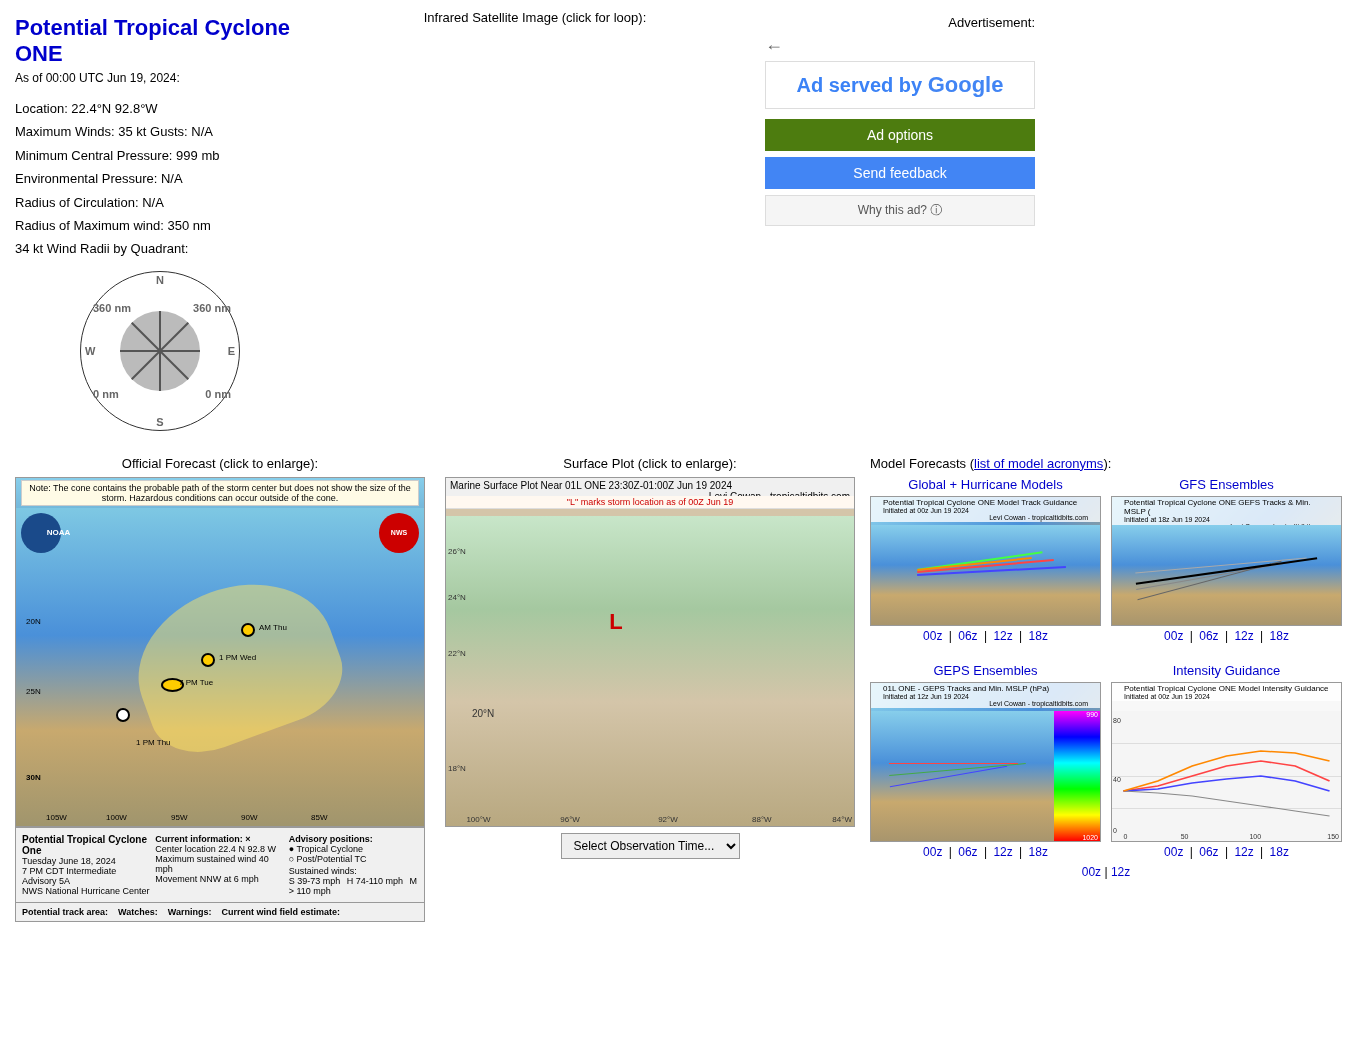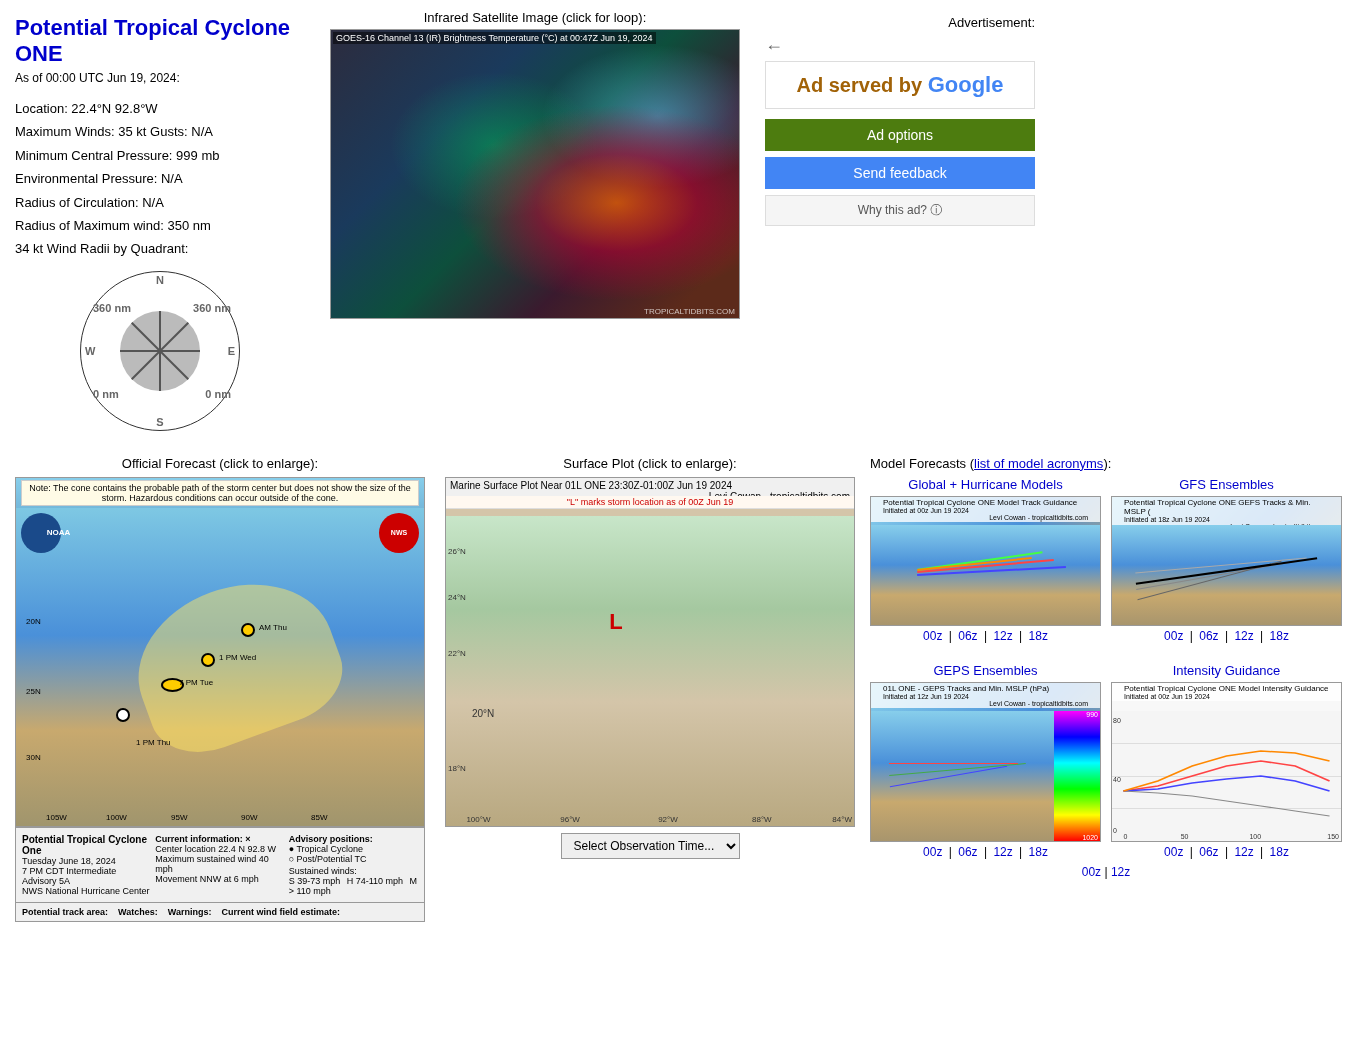--- a/index.html
+++ b/index.html
@@ -33,21 +33,21 @@
     
     .satellite-panel { flex: 0 0 430px; display: flex; flex-direction: column; align-items: center; }
     .satellite-panel .sat-title { font-size: 13px; margin-bottom: 4px; text-align: center; }
     .satellite-img { width: 410px; height: 290px; background: linear-gradient(135deg, #1a1a2e 0%, #16213e 20%, #0f3460 40%, #4a1942 60%, #e94560 80%, #f5a623 100%); border: 1px solid #999; position: relative; overflow: hidden; }
     .sat-img-label { position: absolute; top: 2px; left: 2px; font-size: 9px; color: #fff; background: rgba(0,0,0,0.5); padding: 1px 3px; }
 
     
     .ad-panel { flex: 0 0 280px; padding: 5px; }
     .ad-panel .ad-label { font-size: 13px; text-align: right; margin-bottom: 4px; }
     .ad-served { font-size: 20px; color: #999; text-align: center; margin-bottom: 10px; padding: 10px; border: 1px solid #ddd; }
-    .ad-served span { color: #a16207; font-weight: bold; }
+    .ad-served span { color: #3b82f6; font-weight: bold; }
     .ad-btn { display: block; width: 100%; padding: 8px; margin-bottom: 6px; background: #4d7c0f; color: #fff; border: none; text-align: center; font-size: 14px; cursor: pointer; }
     .ad-btn.feedback { background: #4285F4; }
     .ad-why { display: block; width: 100%; padding: 6px; background: #f5f5f5; border: 1px solid #ddd; text-align: center; font-size: 12px; color: #555; cursor: pointer; }
 
     
     .bottom-section { display: flex; flex-direction: row; gap: 10px; }
 
     
     .forecast-panel { flex: 0 0 420px; display: flex; flex-direction: column; align-items: center; }
     .forecast-panel .panel-title { font-size: 13px; margin-bottom: 6px; text-align: center; }
@@ -131,25 +131,20 @@
             <div style="position:absolute;width:100%;height:2px;background:#555;top:50%;transform:translateY(-50%);"></div>
             <div style="position:absolute;width:2px;height:100%;background:#555;left:50%;transform:translateX(-50%) rotate(45deg);"></div>
             <div style="position:absolute;width:100%;height:2px;background:#555;top:50%;transform:translateY(-50%) rotate(45deg);"></div>
           </div>
         </div>
       </div>
     </div>
 
     <div class="satellite-panel">
       <div class="sat-title">Infrared Satellite Image (click for loop):</div>
-      <div class="satellite-img">
-        <div class="sat-img-bg"></div>
-        <span class="sat-img-label">GOES-16 Channel 13 (IR) Brightness Temperature (°C) at 00:47Z Jun 19, 2024</span>
-        <span style="position:absolute;bottom:2px;right:4px;font-size:8px;color:#fff;opacity:0.7;">TROPICALTIDBITS.COM</span>
-      </div>
     </div>
 
     <div class="ad-panel">
       <div class="ad-label">Advertisement:</div>
       <div style="font-size:18px;color:#666;cursor:pointer;margin-bottom:6px;">←</div>
       <div class="ad-served">
         <span>Ad served by</span>
         <span style="color:#4285F4;font-size:22px;font-weight:bold;">Google</span>
       </div>
       <button class="ad-btn">Ad options</button>
@@ -181,21 +176,21 @@
               <span style="position:absolute;left:16px;top:-2px;font-size:8px;white-space:nowrap;">7 PM Tue</span>
             </div>
             <div style="position:absolute;left:185px;top:145px;width:14px;height:14px;border-radius:50%;border:2px solid #000;background:#ffcc00;">
               <span style="position:absolute;left:16px;top:-2px;font-size:8px;white-space:nowrap;">1 PM Wed</span>
             </div>
             <div style="position:absolute;left:225px;top:115px;width:14px;height:14px;border-radius:50%;border:2px solid #000;background:#ffcc00;">
               <span style="position:absolute;left:16px;top:-2px;font-size:8px;white-space:nowrap;">AM Thu</span>
             </div>
             <div style="position:absolute;left:120px;top:230px;font-size:8px;white-space:nowrap;">1 PM Thu</div>
 
-            <div style="position:absolute;bottom:64px;left:10px;font-size:8px;color:#000;">30N</div>
+            <div style="position:absolute;bottom:44px;left:10px;font-size:8px;color:#000;font-weight:bold;">30N</div>
             <div style="position:absolute;bottom:130px;left:10px;font-size:8px;color:#000;">25N</div>
             <div style="position:absolute;bottom:200px;left:10px;font-size:8px;color:#000;">20N</div>
             <div style="position:absolute;bottom:4px;left:30px;font-size:8px;">105W</div>
             <div style="position:absolute;bottom:4px;left:90px;font-size:8px;">100W</div>
             <div style="position:absolute;bottom:4px;left:155px;font-size:8px;">95W</div>
             <div style="position:absolute;bottom:4px;left:225px;font-size:8px;">90W</div>
             <div style="position:absolute;bottom:4px;left:295px;font-size:8px;">85W</div>
           </div>
         </div>
       </div>

